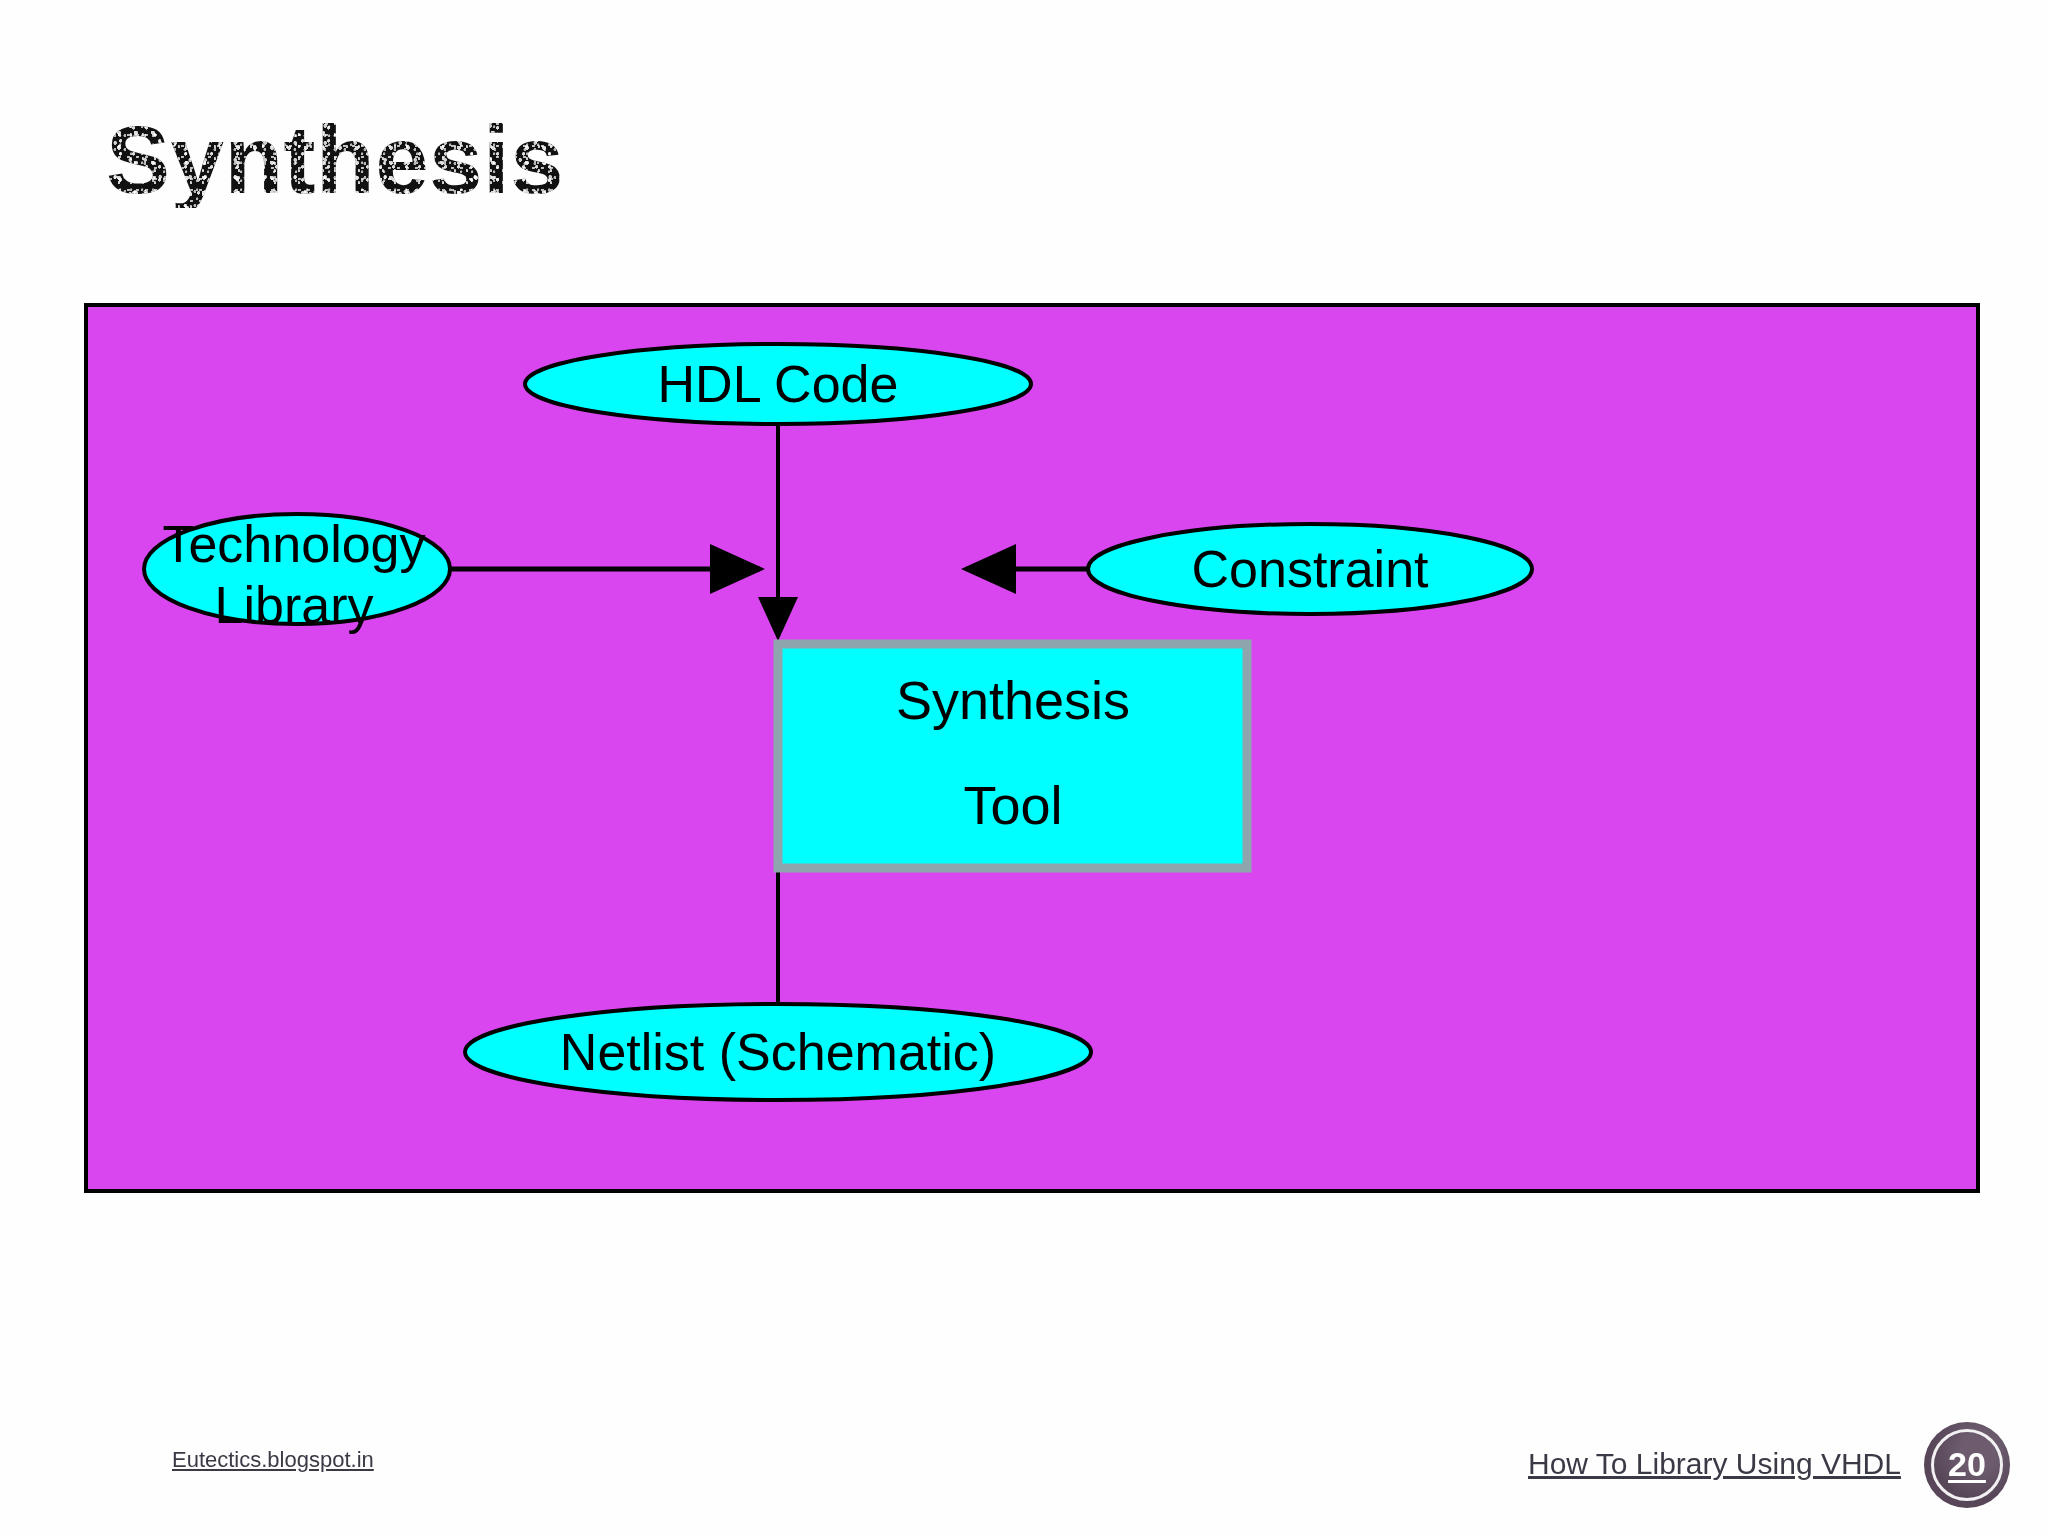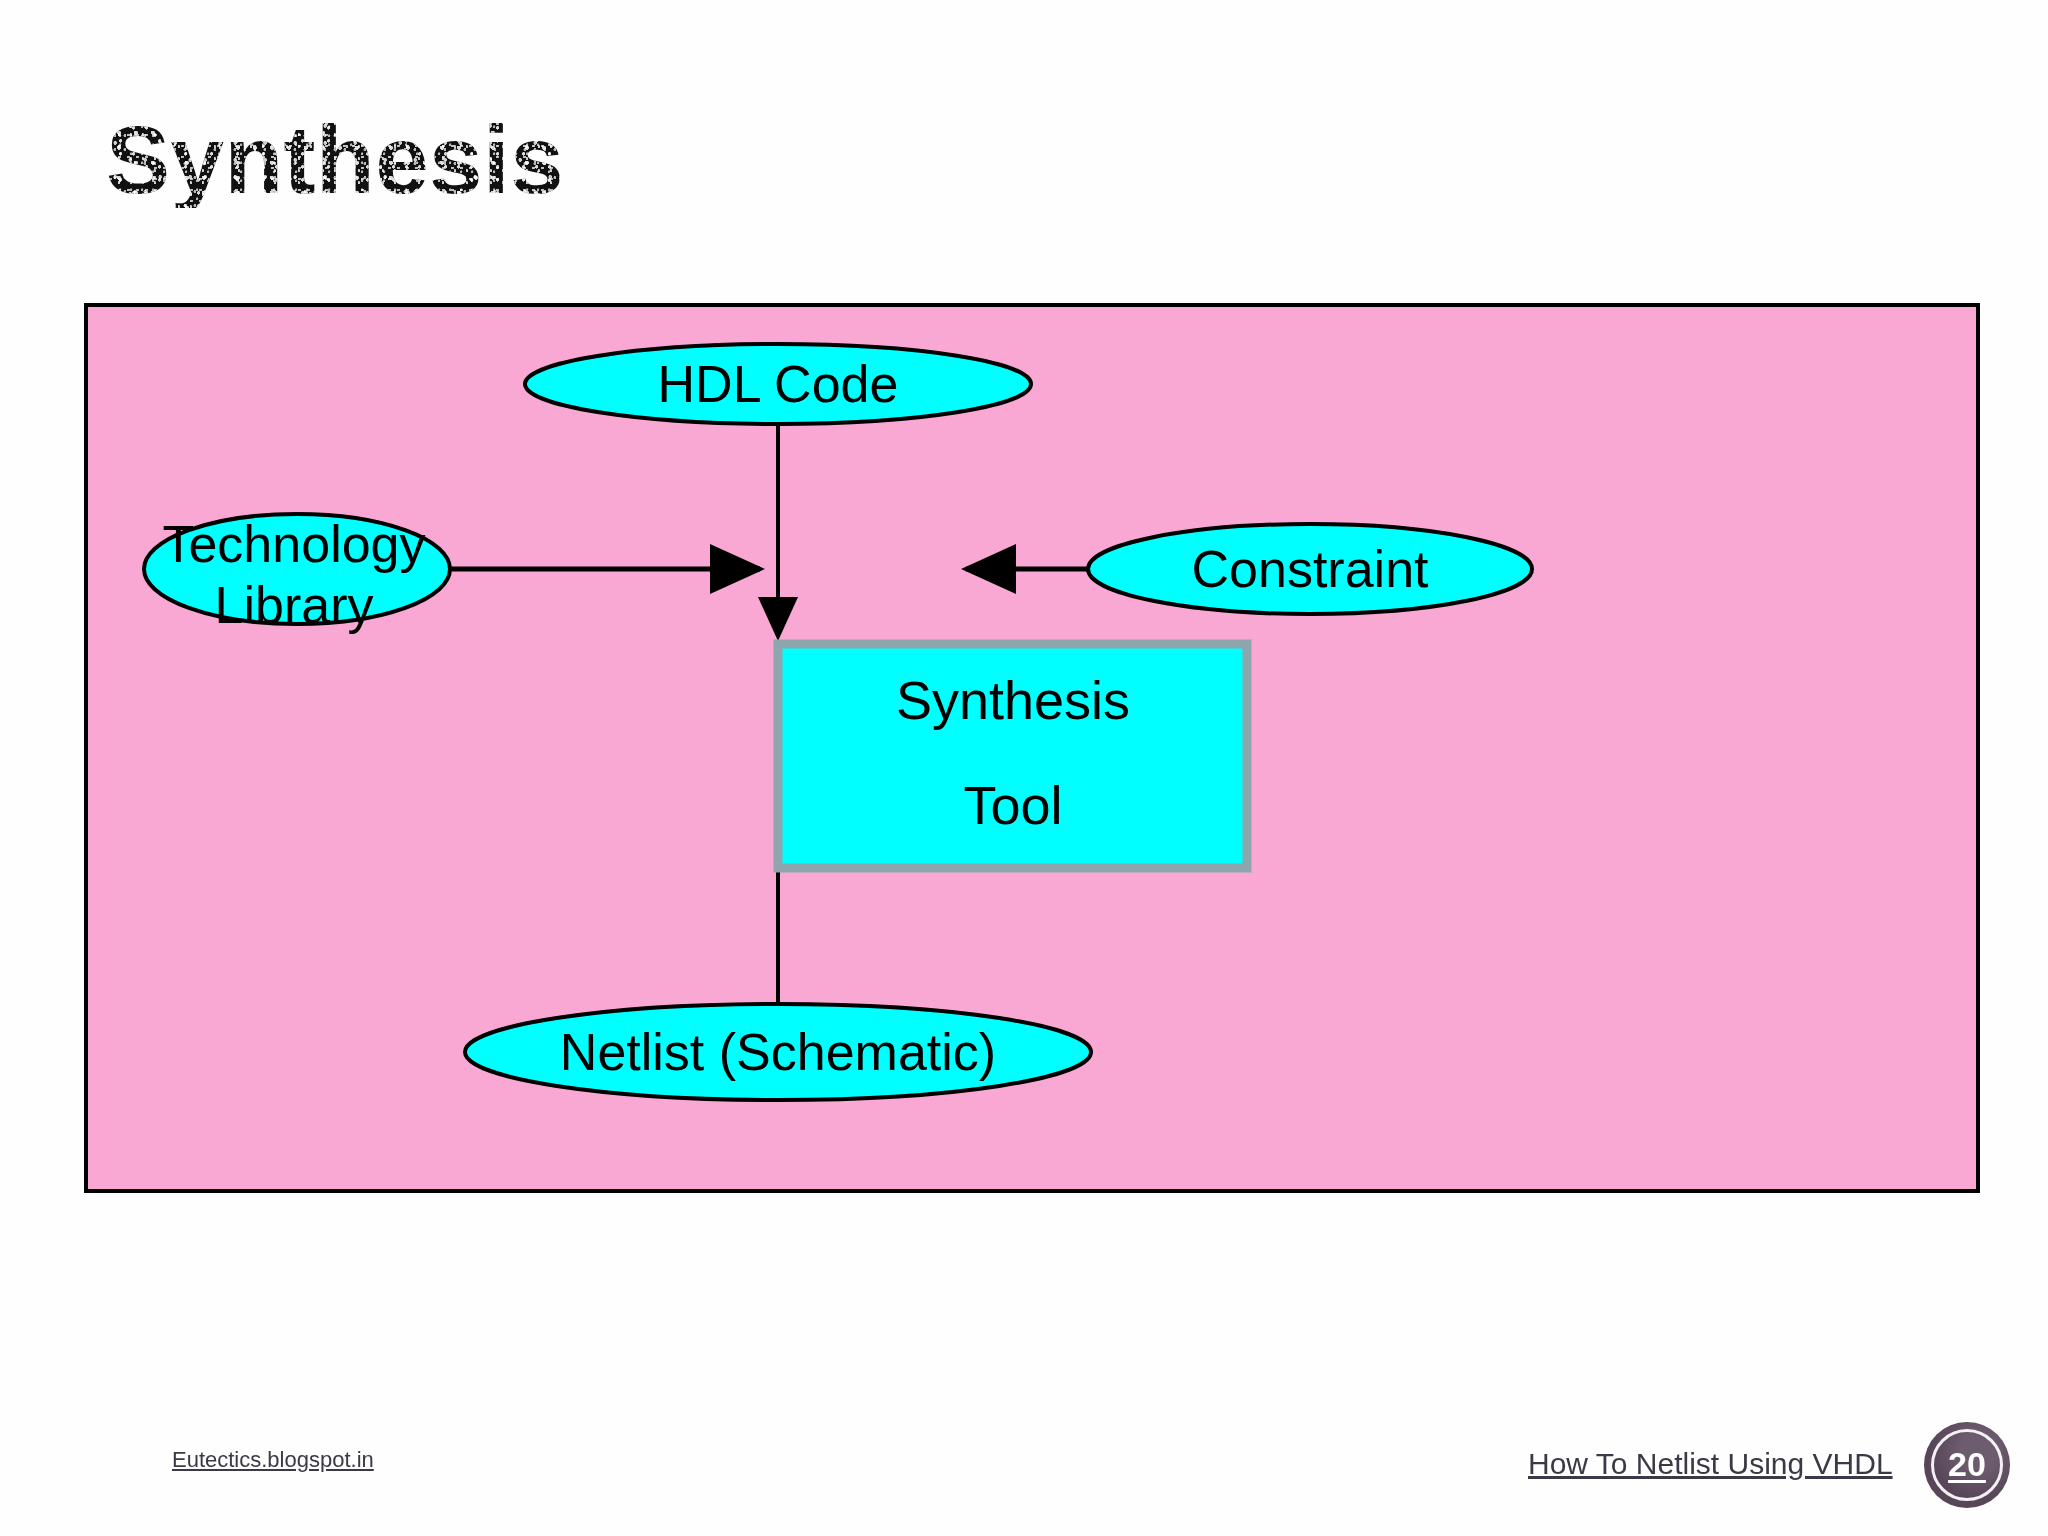--- a/index.html
+++ b/index.html
@@ -47,21 +47,21 @@
 
   
   #diagram-frame {
     position: absolute;
     left: 84px;
     top: 303px;
     width: 1896px;
     height: 890px;
     border: 4px solid #000000;
     box-sizing: border-box;
-    background: #f9a8d4;
+    background: #d946ef;
   }
 
   #diagram-svg {
     position: absolute;
     left: 0;
     top: 0;
     width: 1896px;
     height: 890px;
     display: block;
   }
@@ -201,19 +201,19 @@
 
     <g>
       <ellipse cx="690" cy="745" rx="313" ry="48" fill="#00FFFF" stroke="#000000" stroke-width="4"></ellipse>
       <text class="node-text" x="690" y="745" text-anchor="middle" dominant-baseline="central">Netlist (Schematic)</text>
     </g>
   </svg>
 </div>
 
 <a id="footer-left" href="#">Eutectics.blogspot.in</a>
 
-<a id="footer-right" href="#">How To Netlist Using VHDL</a>
+<a id="footer-right" href="#">How To Library Using VHDL</a>
 
 <div id="page-badge">
   <div class="badge-outer"></div>
   <div class="badge-ring"></div>
   <div class="badge-number">20</div>
 </div>
 
 </body></html>

